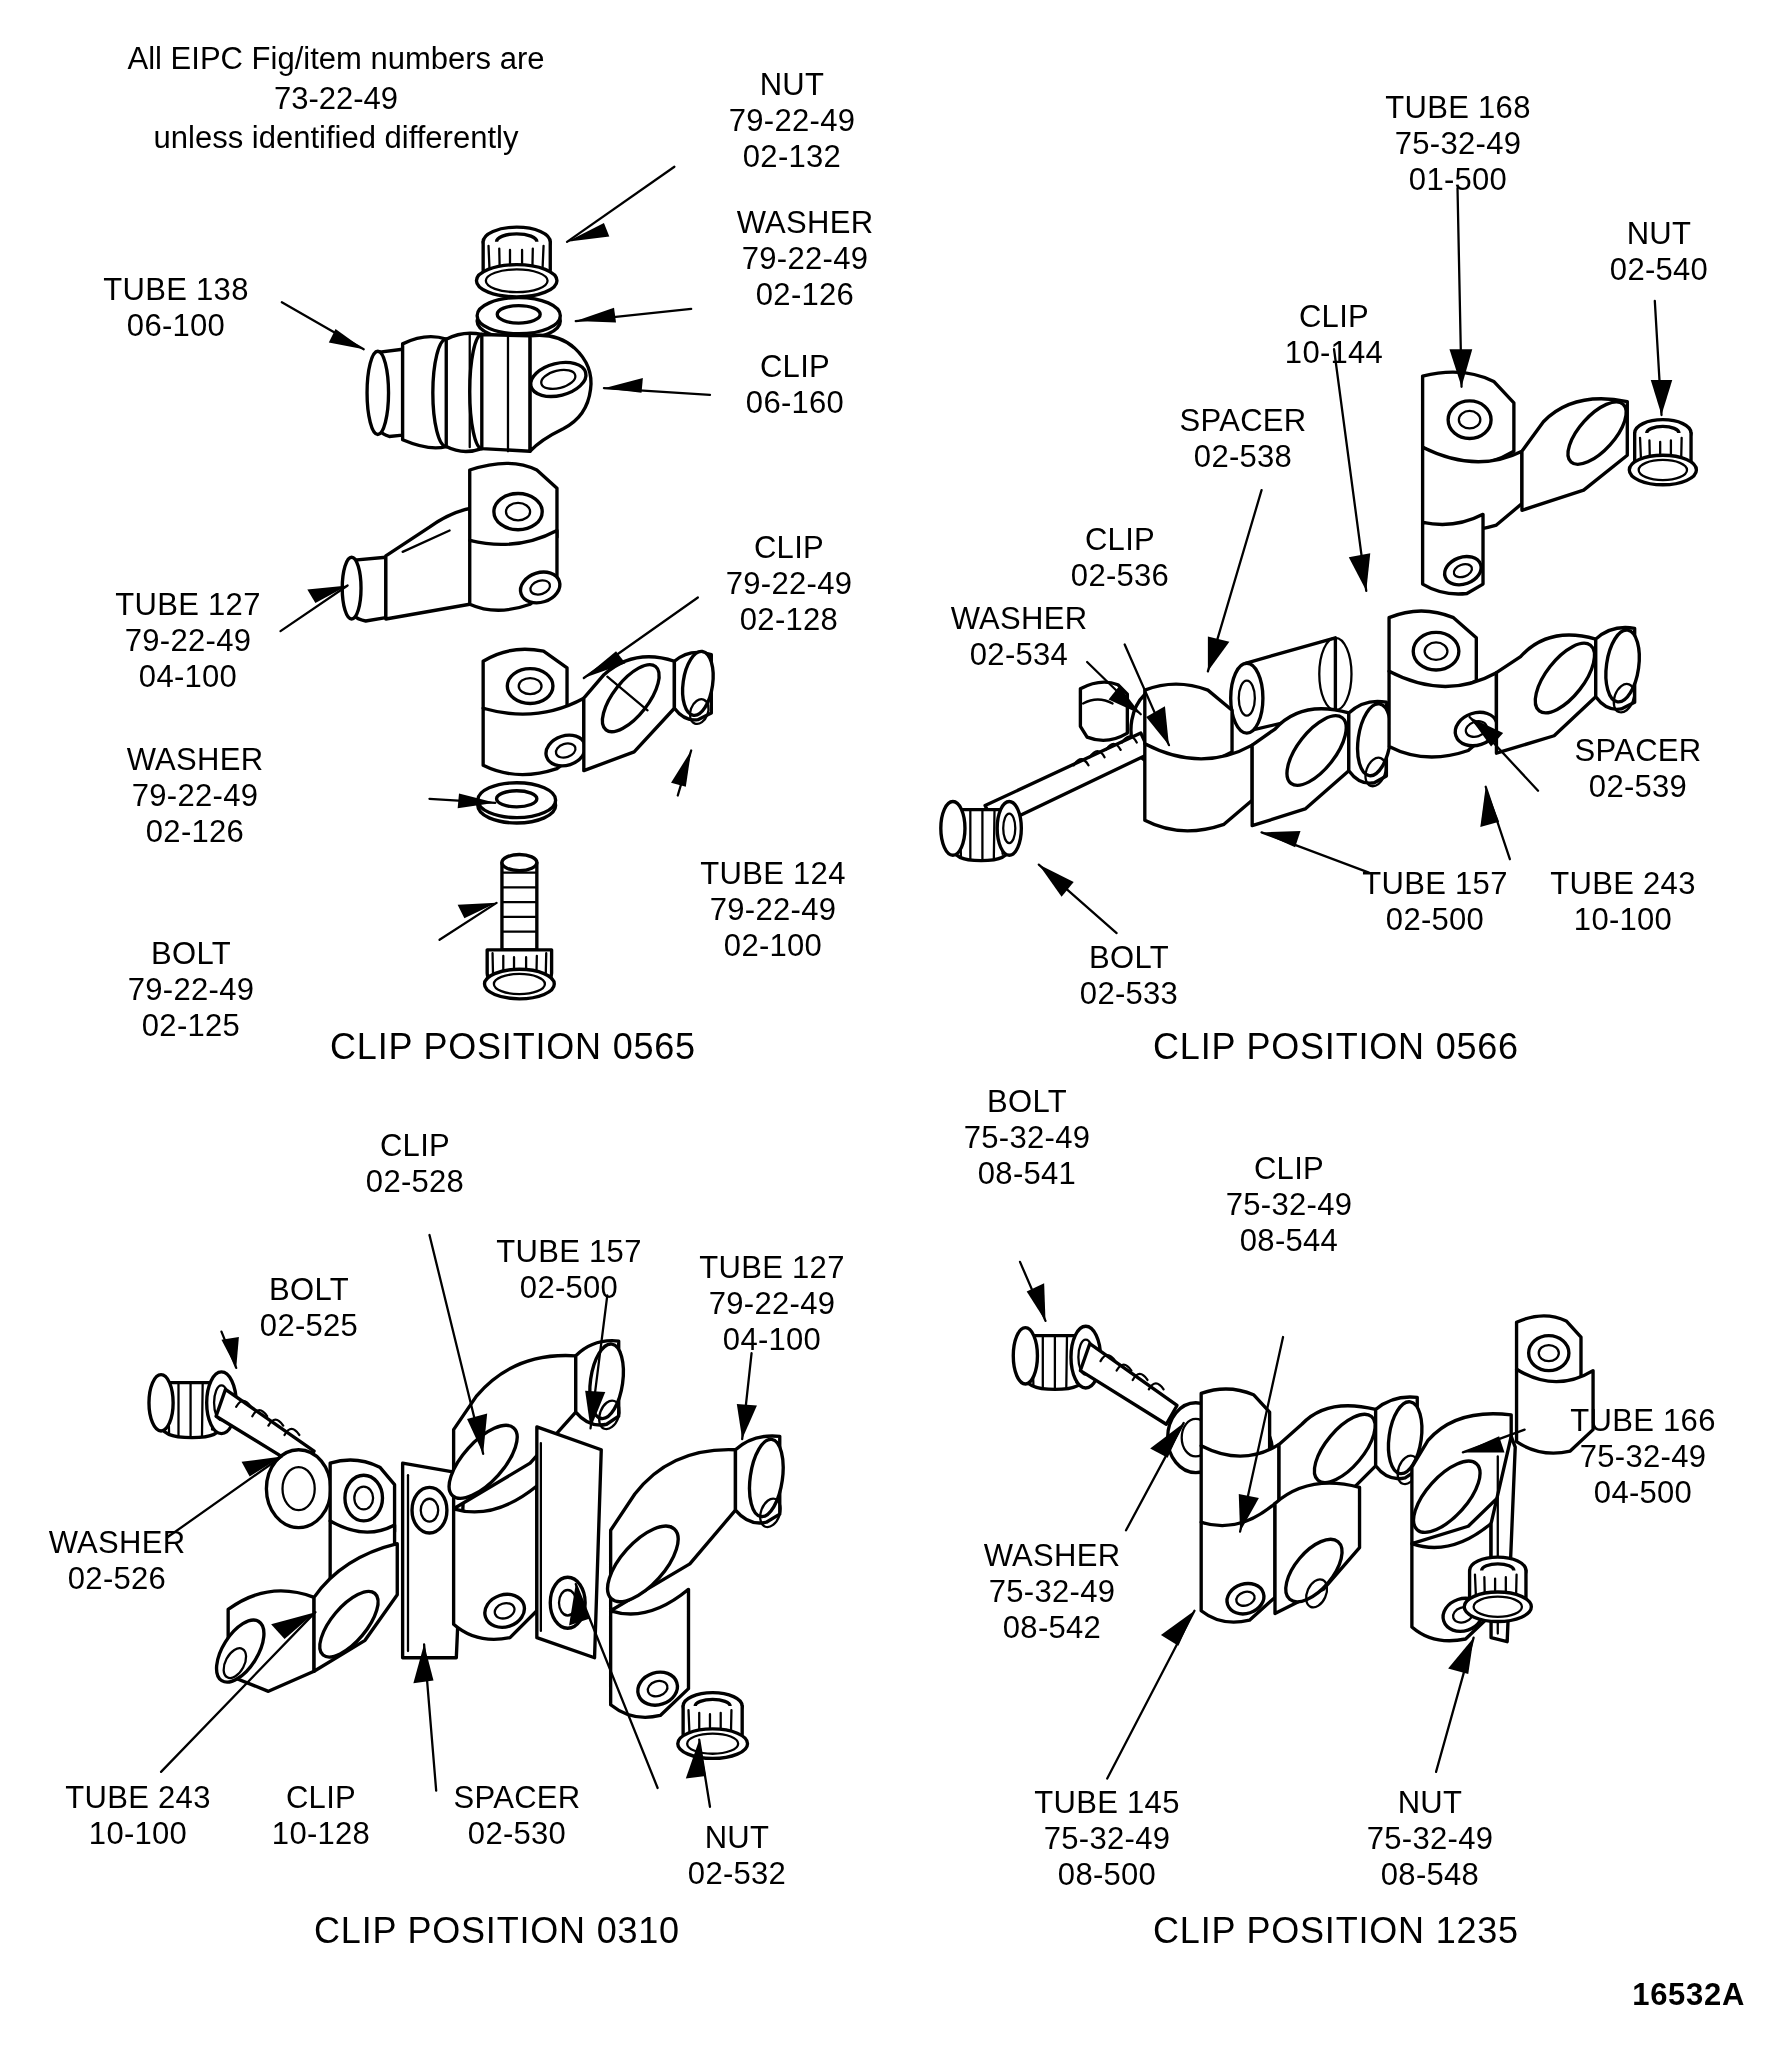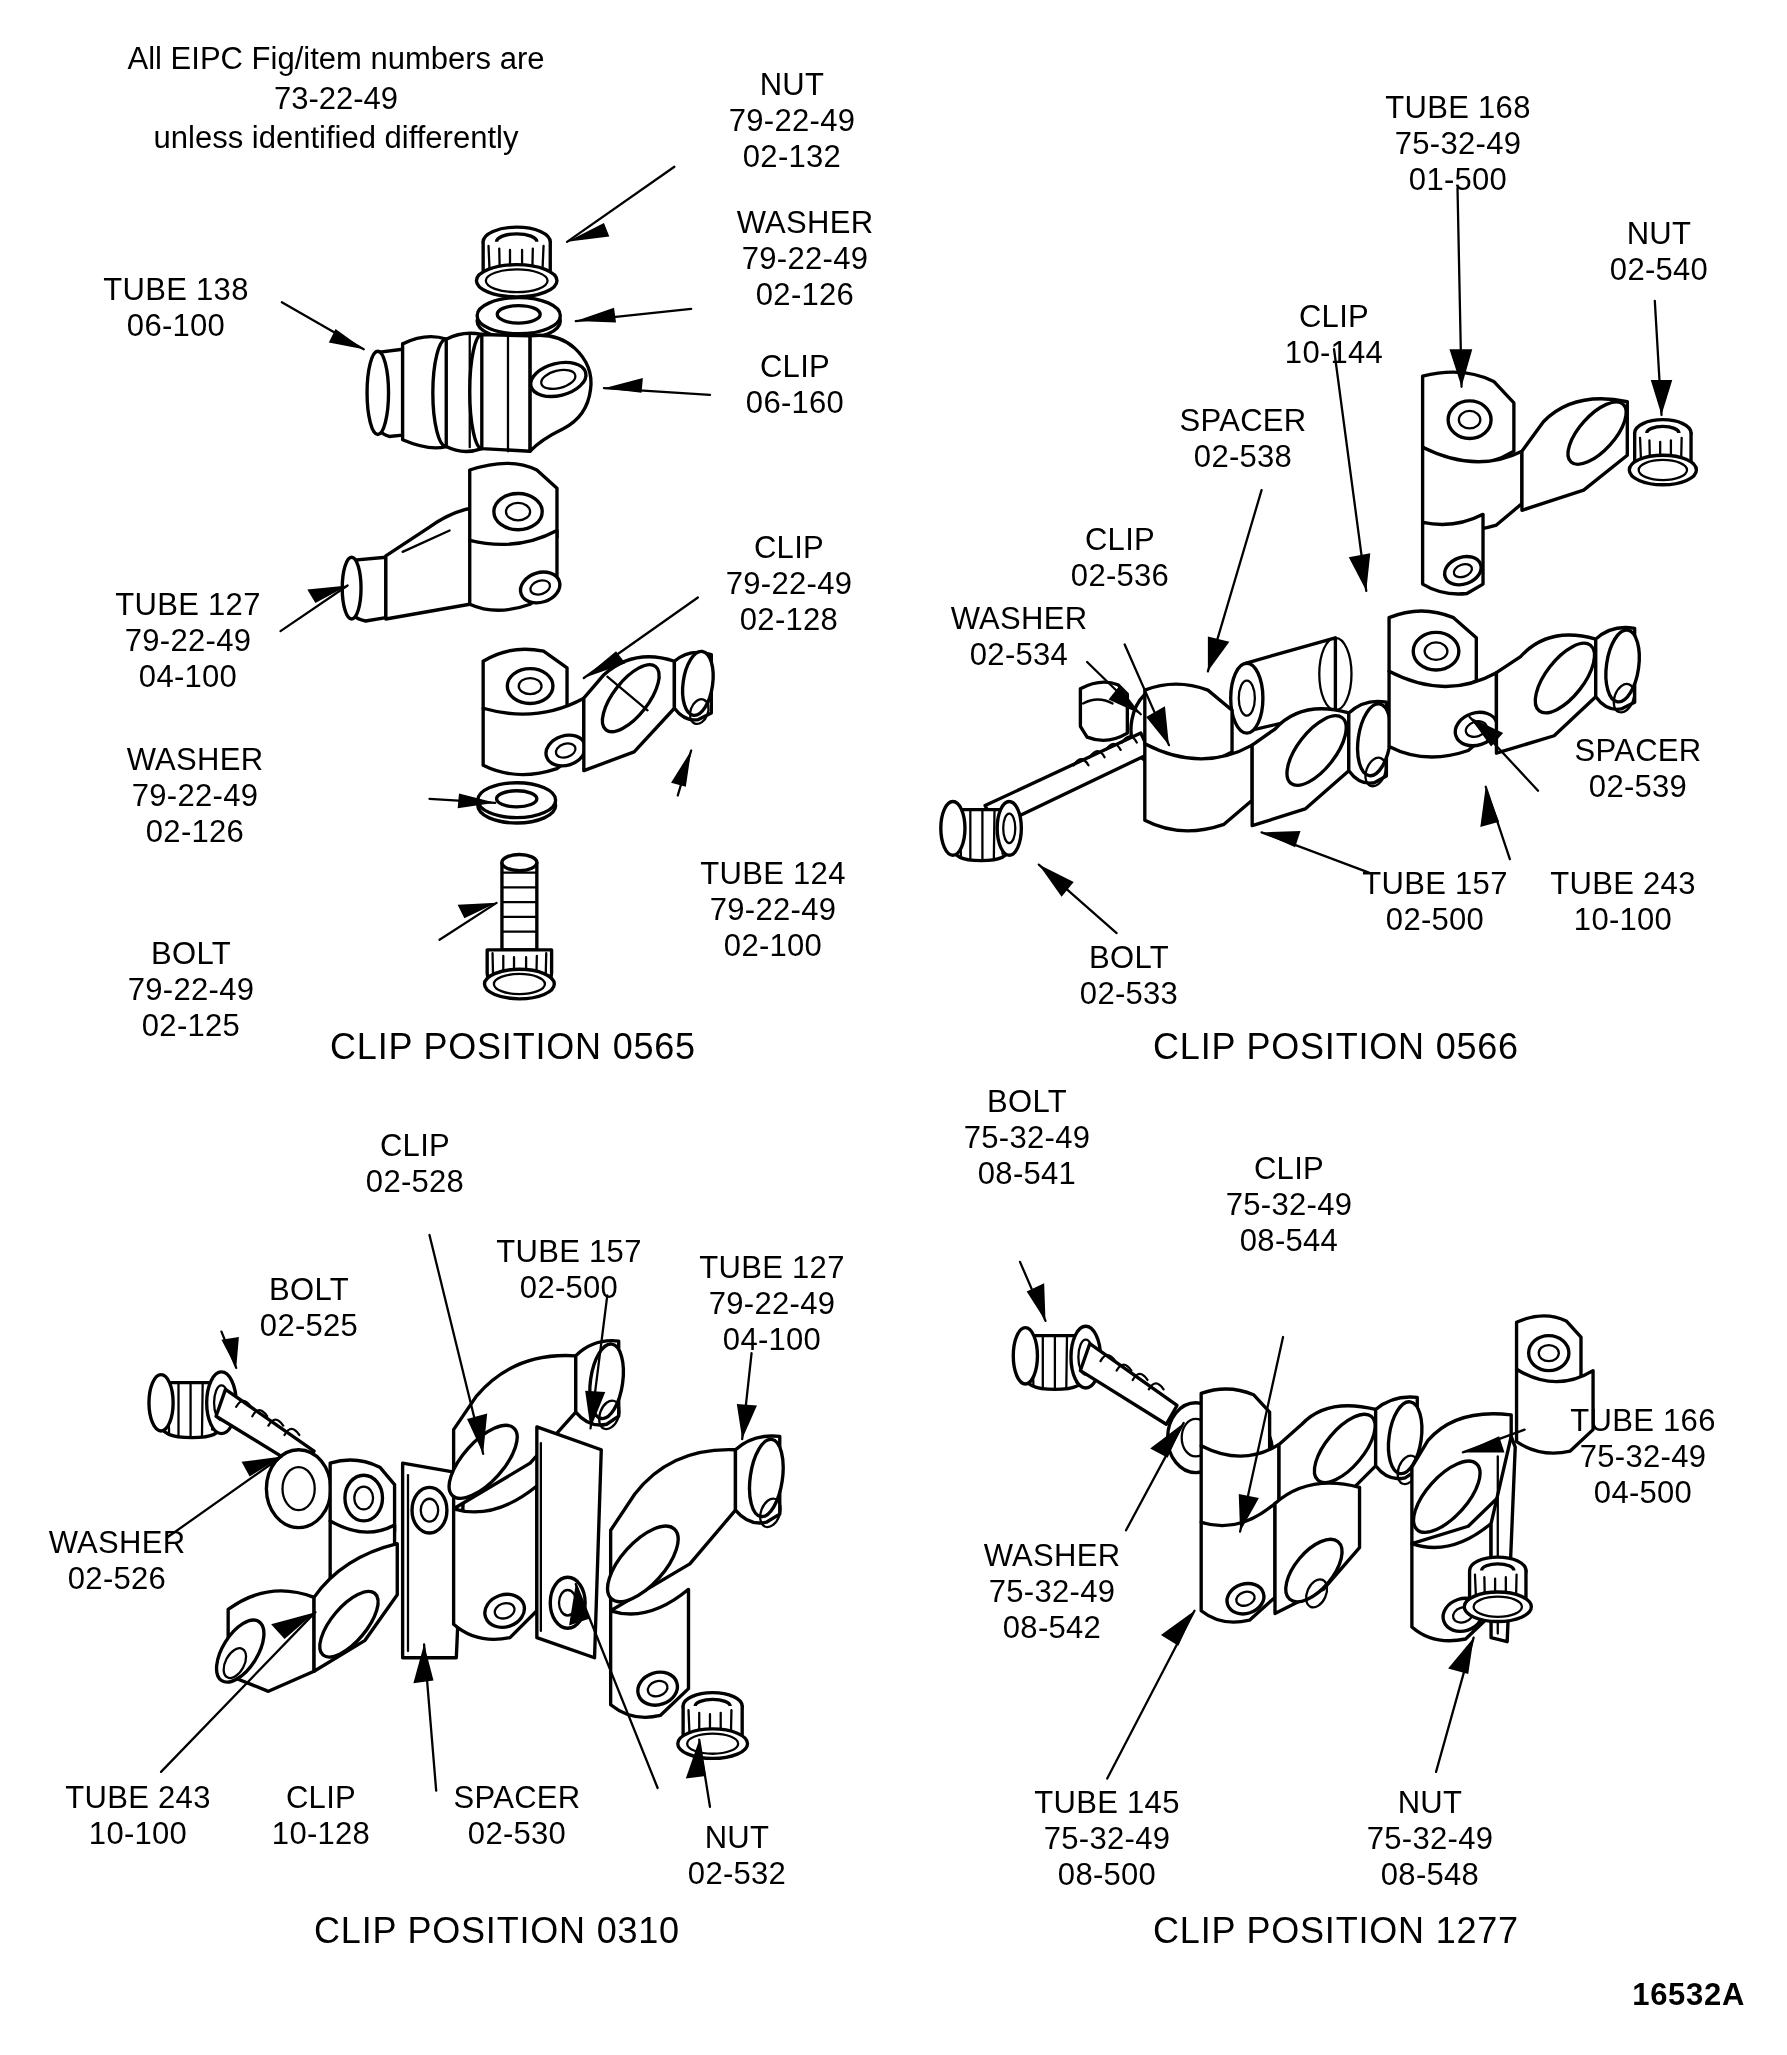--- a/index.html
+++ b/index.html
@@ -537,18 +537,18 @@
 04-500</div>
   <div class="lbl c" style="left:1052px; top:1538px;">WASHER
 75-32-49
 08-542</div>
   <div class="lbl c" style="left:1107px; top:1785px;">TUBE 145
 75-32-49
 08-500</div>
   <div class="lbl c" style="left:1430px; top:1785px;">NUT
 75-32-49
 08-548</div>
-  <div class="caption" style="left:1336px; top:1910px;">CLIP POSITION 1277</div>
+  <div class="caption" style="left:1336px; top:1910px;">CLIP POSITION 1235</div>
 
   <div class="dwgno" style="left:1745px; top:1977px;font-weight:bold;">16532A</div>
 
 </div>
 
 
 </body></html>

